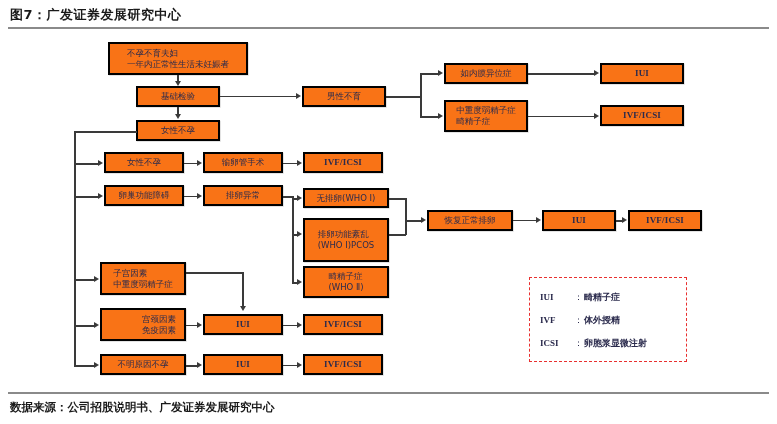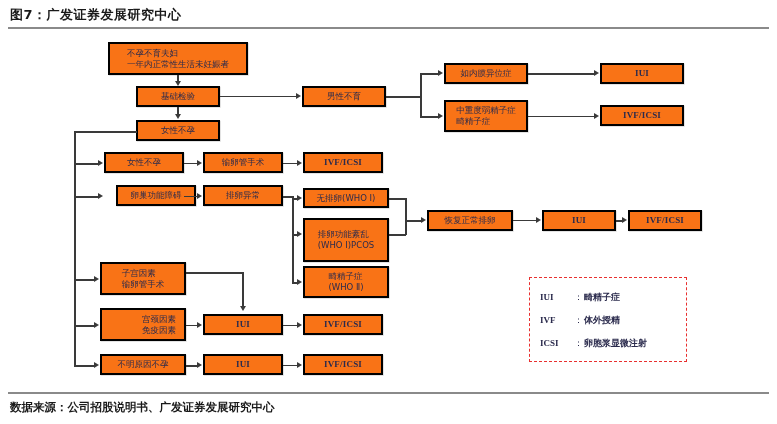--- a/index.html
+++ b/index.html
@@ -147,40 +147,40 @@
   <div class="node latin" style="left:600px; top:63px; width:84px; height:21px;">IUI</div>
 
   <div class="node latin" style="left:600px; top:105px; width:84px; height:21px;">IVF/ICSI</div>
 
   <div class="node" style="left:104px; top:152px; width:80px; height:21px;">女性不孕</div>
 
   <div class="node" style="left:203px; top:152px; width:80px; height:21px;">输卵管手术</div>
 
   <div class="node latin" style="left:303px; top:152px; width:80px; height:21px;">IVF/ICSI</div>
 
-  <div class="node" style="left:116px; top:185px; width:80px; height:21px;">卵巢功能障碍</div>
+  <div class="node" style="left:104px; top:185px; width:80px; height:21px;">卵巢功能障碍</div>
 
   <div class="node" style="left:203px; top:185px; width:80px; height:21px;">排卵异常</div>
 
   <div class="node" style="left:303px; top:188px; width:86px; height:20px;">无排卵(WHO Ⅰ)</div>
 
   <div class="node" style="left:303px; top:218px; width:86px; height:44px;">排卵功能紊乱
 (WHO Ⅰ)PCOS</div>
 
   <div class="node" style="left:303px; top:266px; width:86px; height:32px;">畸精子症
 (WHO Ⅱ)</div>
 
   <div class="node" style="left:427px; top:210px; width:86px; height:21px;">恢复正常排卵</div>
 
   <div class="node latin" style="left:542px; top:210px; width:74px; height:21px;">IUI</div>
 
   <div class="node latin" style="left:628px; top:210px; width:74px; height:21px;">IVF/ICSI</div>
 
   <div class="node" style="left:100px; top:262px; width:86px; height:33px;">子宫因素
-输卵管手术</div>
+中重度弱精子症</div>
 
   <div class="node" style="left:100px; top:308px; width:86px; height:33px;padding-left:34px;">宫颈因素
 免疫因素</div>
 
   <div class="node latin" style="left:203px; top:314px; width:80px; height:21px;">IUI</div>
 
   <div class="node latin" style="left:303px; top:314px; width:80px; height:21px;">IVF/ICSI</div>
 
   <div class="node" style="left:100px; top:354px; width:86px; height:21px;">不明原因不孕</div>
 

